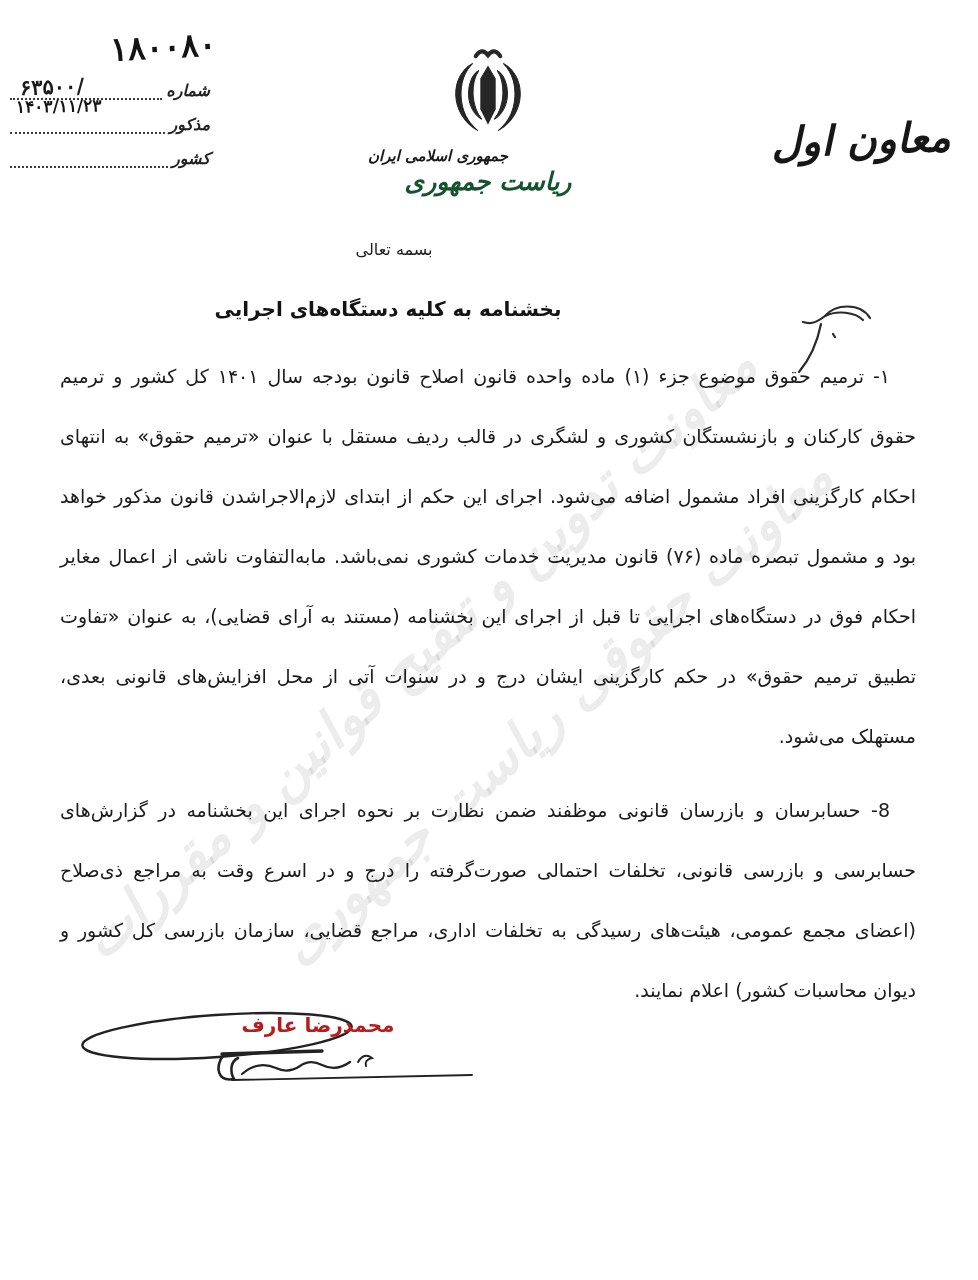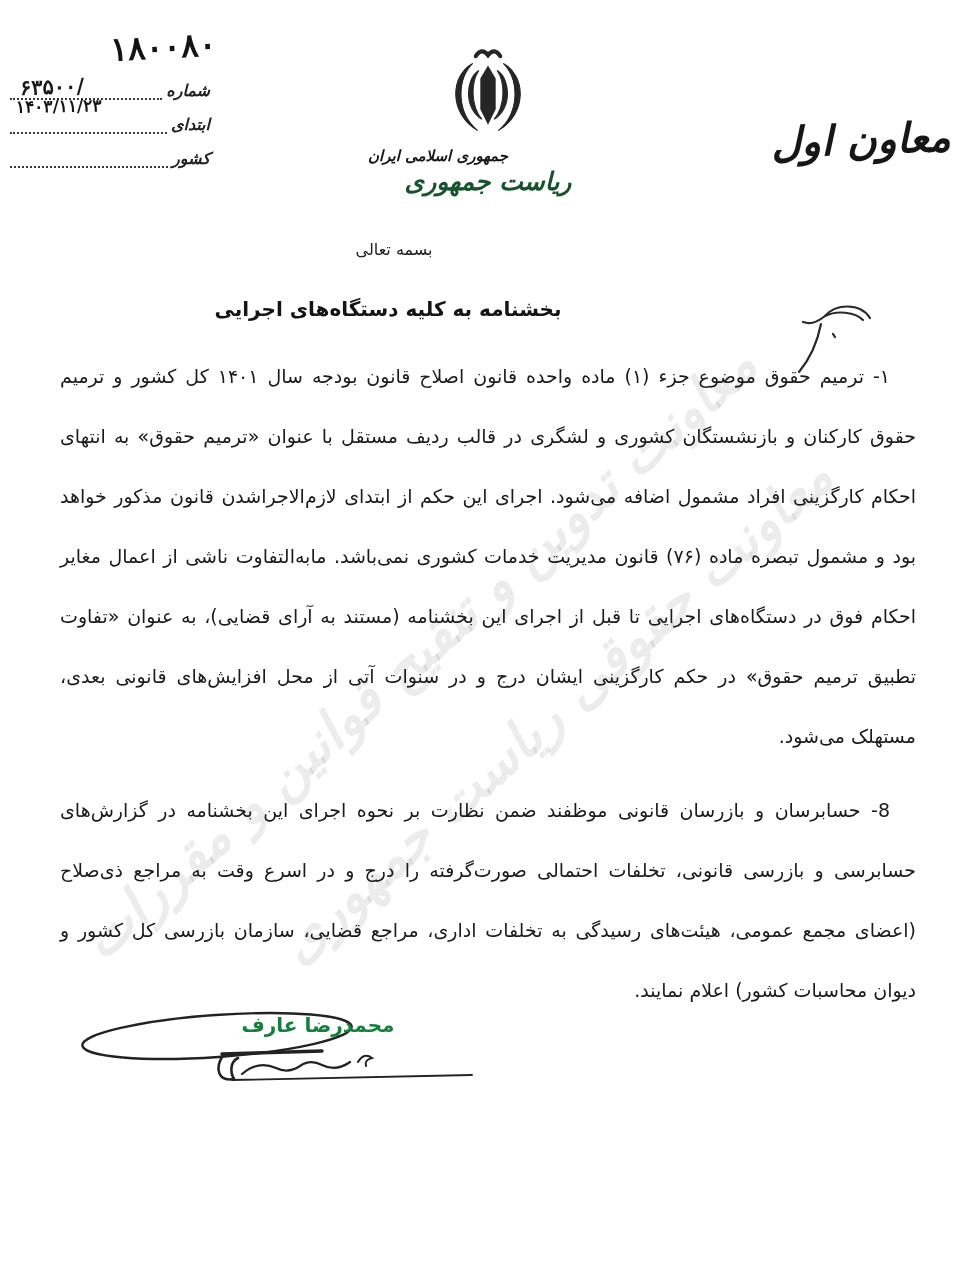--- a/index.html
+++ b/index.html
@@ -67,21 +67,21 @@
     display:flex; flex-direction:column; justify-content:center; gap:70px;
     transform:rotate(-42deg); text-align:center; direction:rtl;
     font-family:"DejaVu Serif", serif; font-style:italic; font-weight:bold;
     font-size:54px; color:rgba(40,40,40,0.09); letter-spacing:4px;
     pointer-events:none; white-space:nowrap;
   }
   
   .sig-svg{left:72px; top:992px; width:414px; height:112px; z-index:2;}
   .sig-name{
     left:238px; top:1013px; width:160px; text-align:center; z-index:3;
-    font-size:20px; font-weight:bold; color:#15803d; direction:rtl; white-space:nowrap;
+    font-size:20px; font-weight:bold; color:#b91c1c; direction:rtl; white-space:nowrap;
   }
   .annotation-svg{left:775px; top:290px; width:105px; height:90px; z-index:2;}
 </style>
 </head>
 <body>
 
 <div class="page">
 
   <div class="abs watermark">
     <span>معاونت تدوین و تنقیح قوانین و مقررات</span>
@@ -90,21 +90,21 @@
 
   <div class="abs num-main">۱۸۰۰۸۰</div>
   <div class="abs num-sub">۶۳۵۰۰/</div>
 
   <div class="abs fields">
     <div class="field-row">
       <span class="field-label">شماره</span>
       <span class="field-dots"></span>
     </div>
     <div class="field-row">
-      <span class="field-label">ابتدای</span>
+      <span class="field-label">مذکور</span>
       <span class="field-dots"></span>
     </div>
     <div class="field-row">
       <span class="field-label">کشور</span>
       <span class="field-dots"></span>
     </div>
   </div>
   <div class="abs date-value">۱۴۰۳/۱۱/۲۳</div>
 
   <svg class="abs emblem" viewBox="0 0 100 100">

